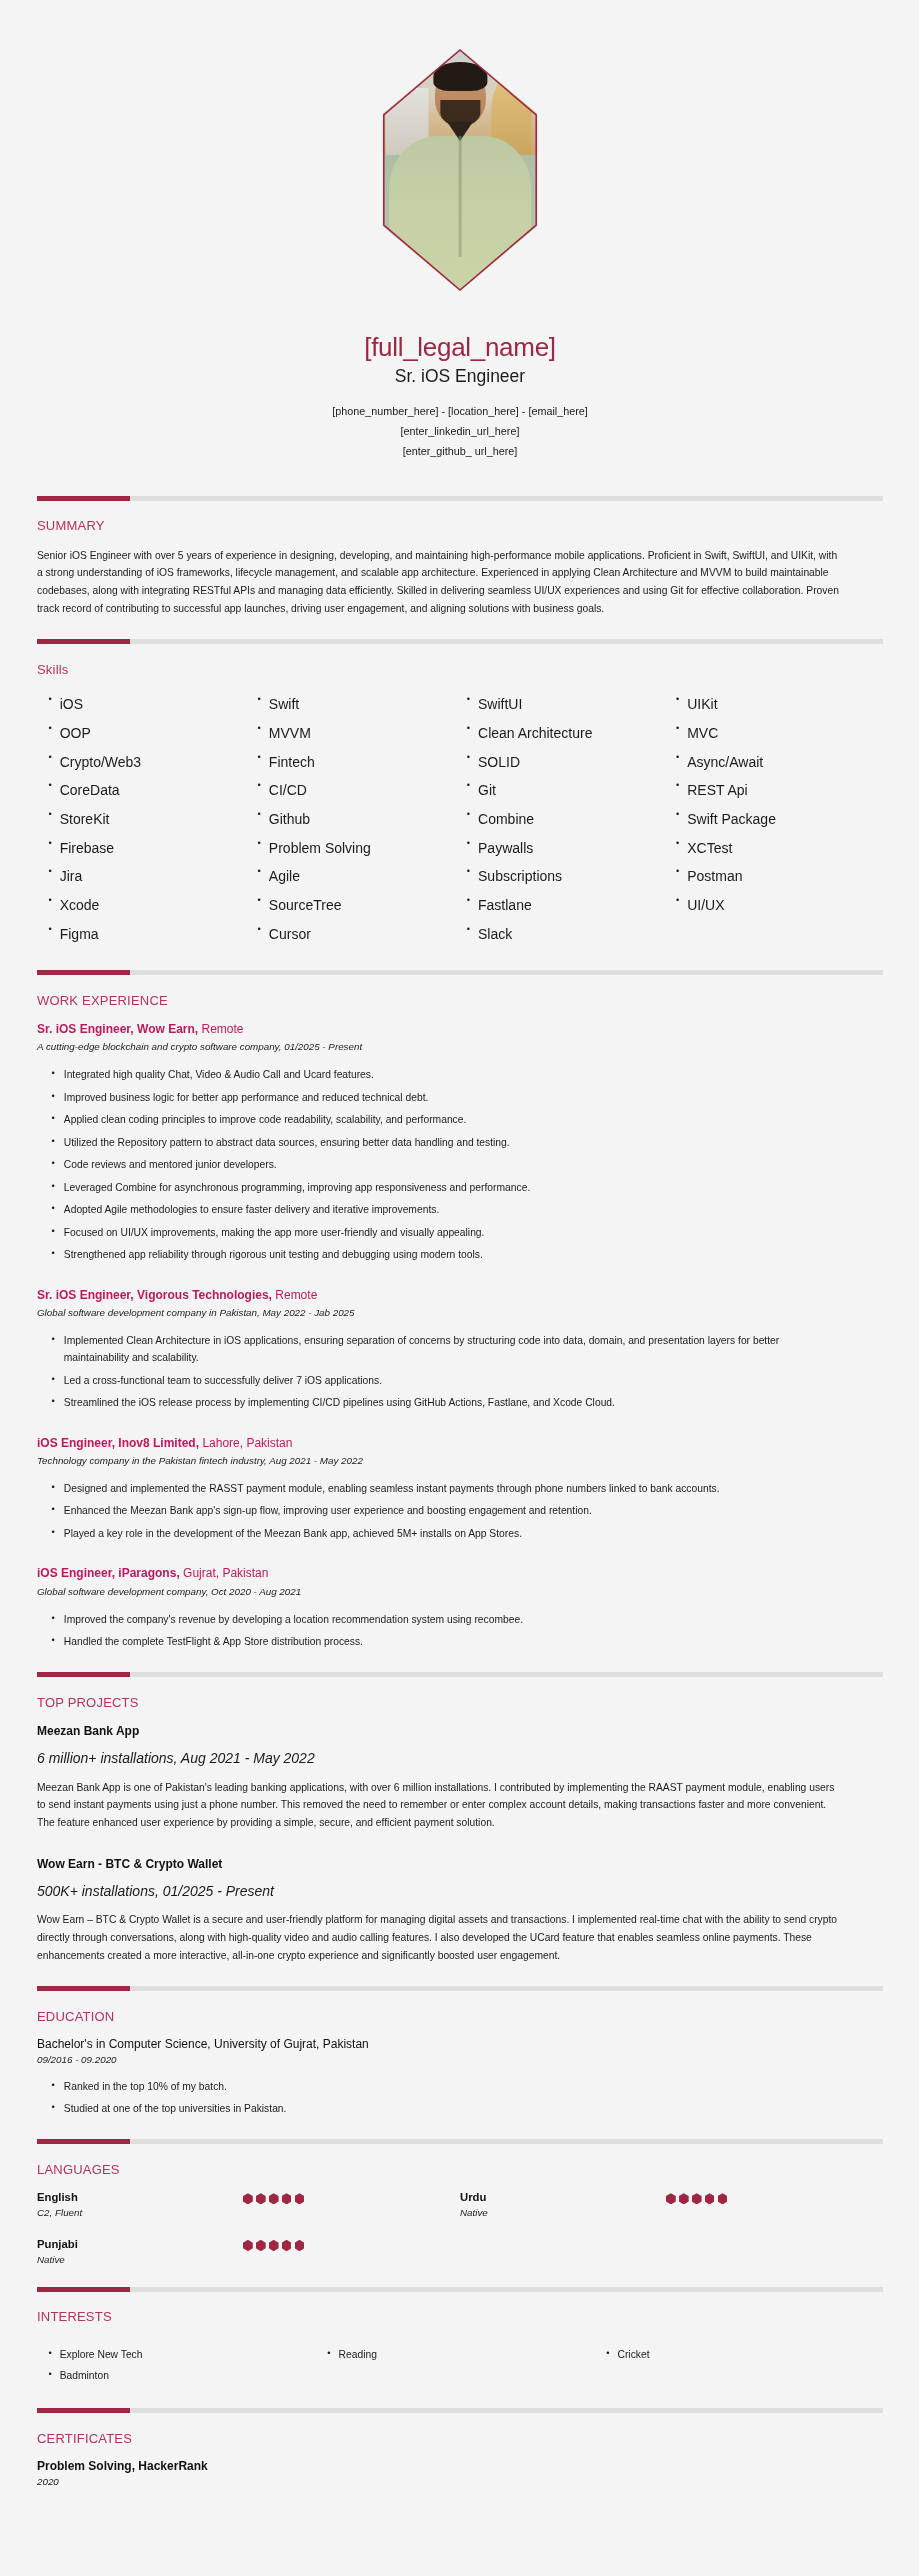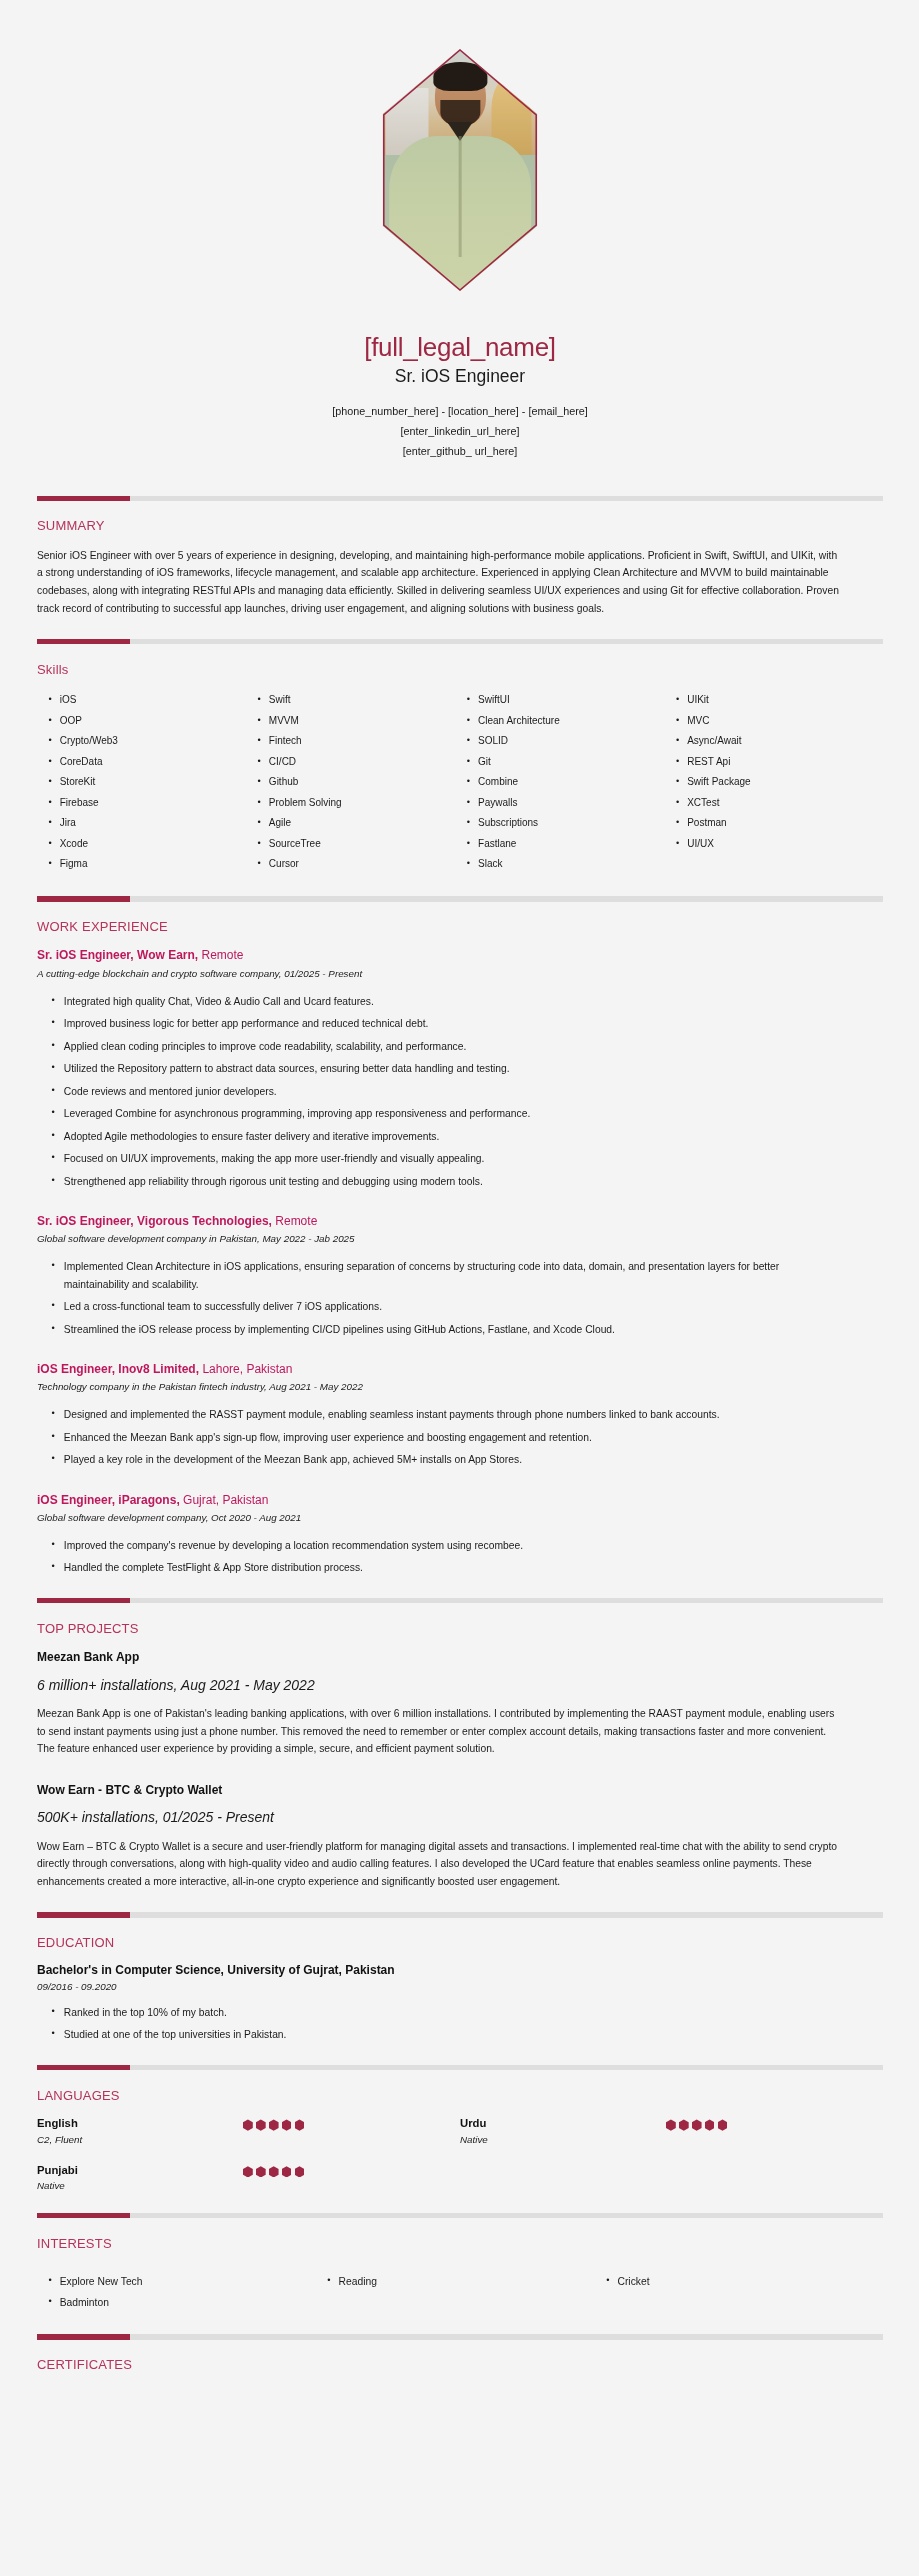--- a/index.html
+++ b/index.html
@@ -173,21 +173,21 @@
   
   .skills-grid {
     display: grid;
     grid-template-columns: repeat(4, 1fr);
     column-gap: 0px;
     padding-left: 9.3px;
     margin-top: 3.1px;
   }
   .skill-col { display: block; }
   .skill-item {
-    font-size: 10px;
+    font-size: 14px;
     line-height: 2.05;
     color: #1b1b1b;
     position: relative;
     padding-left: 13.4px;
   }
   .skill-item::before {
     content: "\2022";
     position: absolute;
     left: 2.1px; top: 0;
     color: #1b1b1b;
@@ -251,21 +251,21 @@
     margin-top: 12.4px;
     font-size: 10.3px;
     line-height: 1.72;
     color: #1b1b1b;
     max-width: 804px;
   }
 
   
   .edu-title {
     font-size: 12px;
-    font-weight: 700;
+    font-weight: 400;
     color: #111;
   }
   .edu-meta {
     font-size: 9.8px;
     font-style: italic;
     color: #1b1b1b;
     margin-top: 3.1px;
   }
 
   
@@ -561,17 +561,23 @@
           <div class="interest-item">Explore New Tech</div>
           <div class="interest-item">Reading</div>
           <div class="interest-item">Cricket</div>
           <div class="interest-item">Badminton</div>
         </div>
     </div>
 
     <div class="divider"></div>
     <div class="section">
       <div class="section-title">CERTIFICATES</div>
+      <div id="certificates-list">
+          <div>
+            <div class="cert-title">Problem Solving, HackerRank</div>
+            <div class="cert-year">2020</div>
+          </div>
+        </div>
     </div>
 
   </div>
 </div>
 
 
 </body></html>

